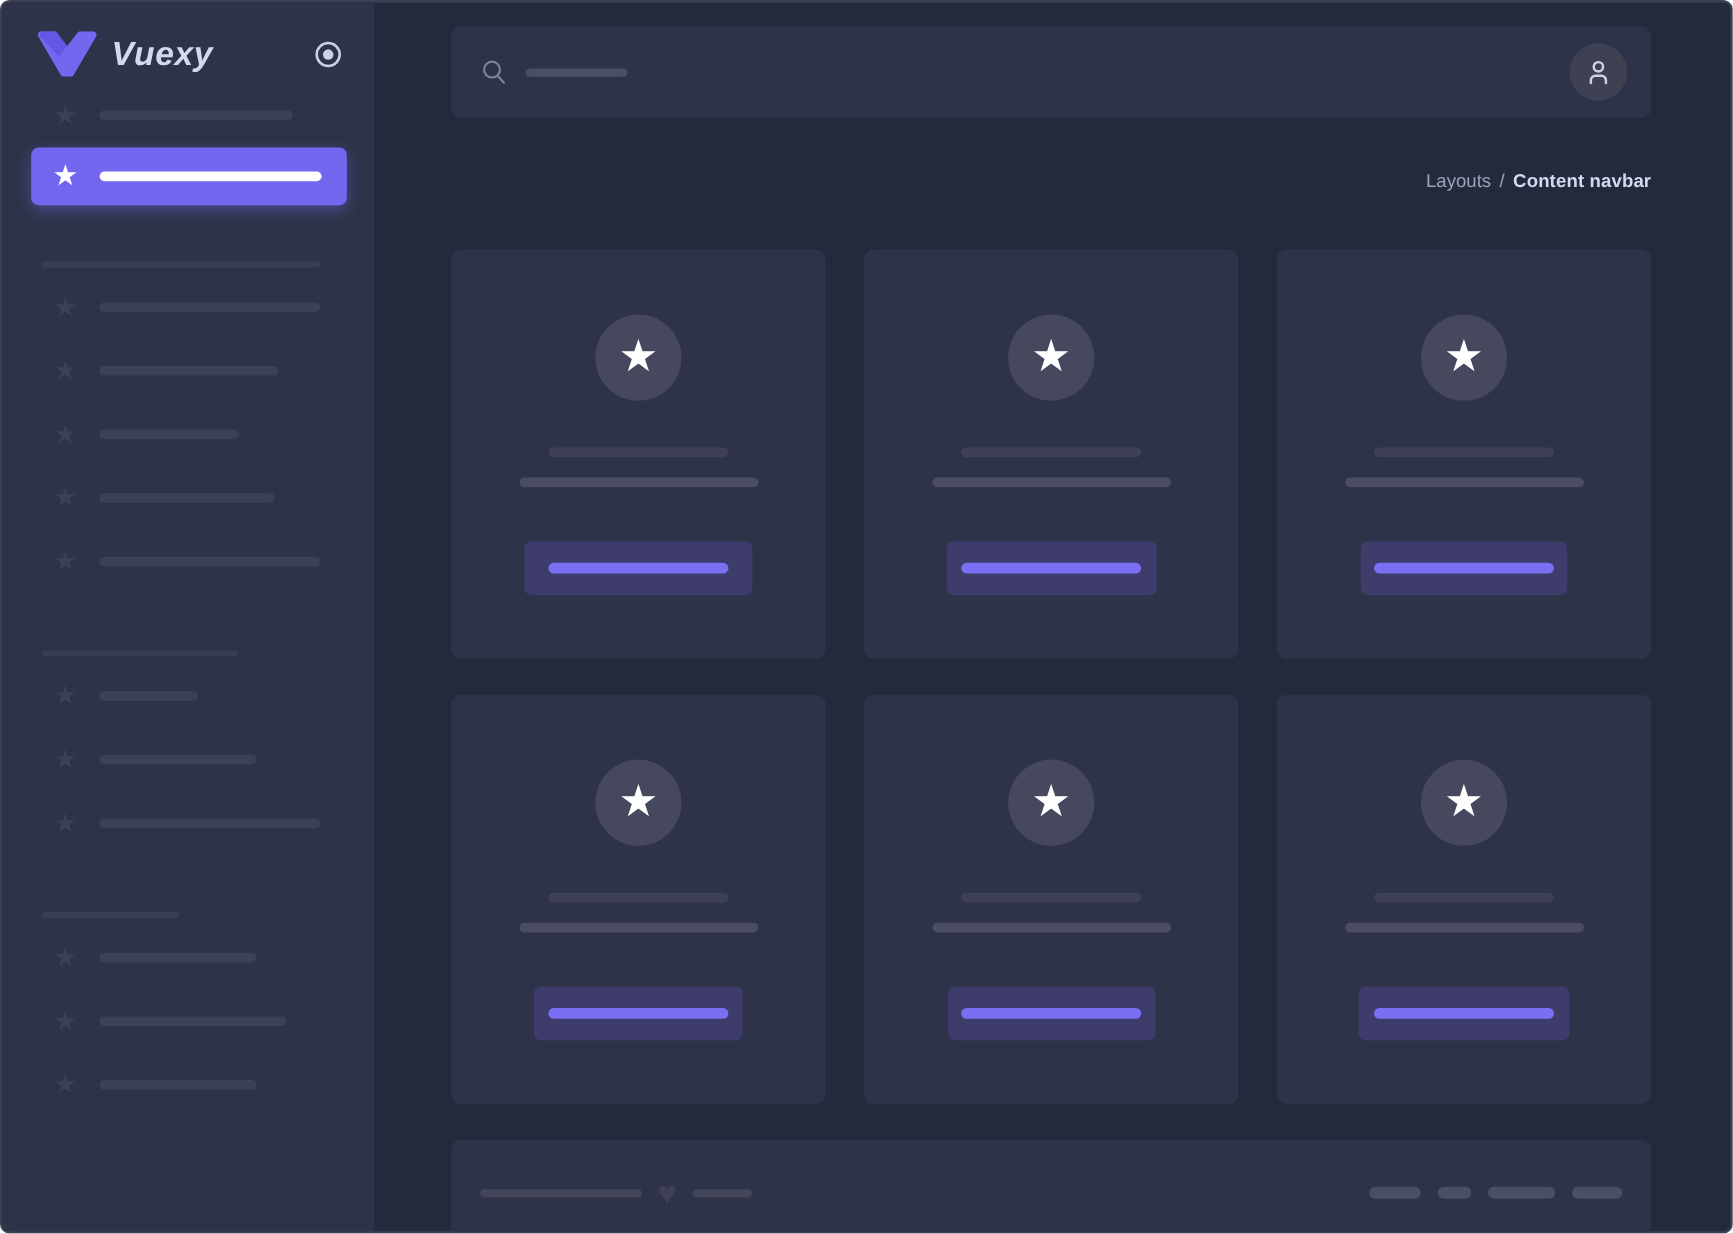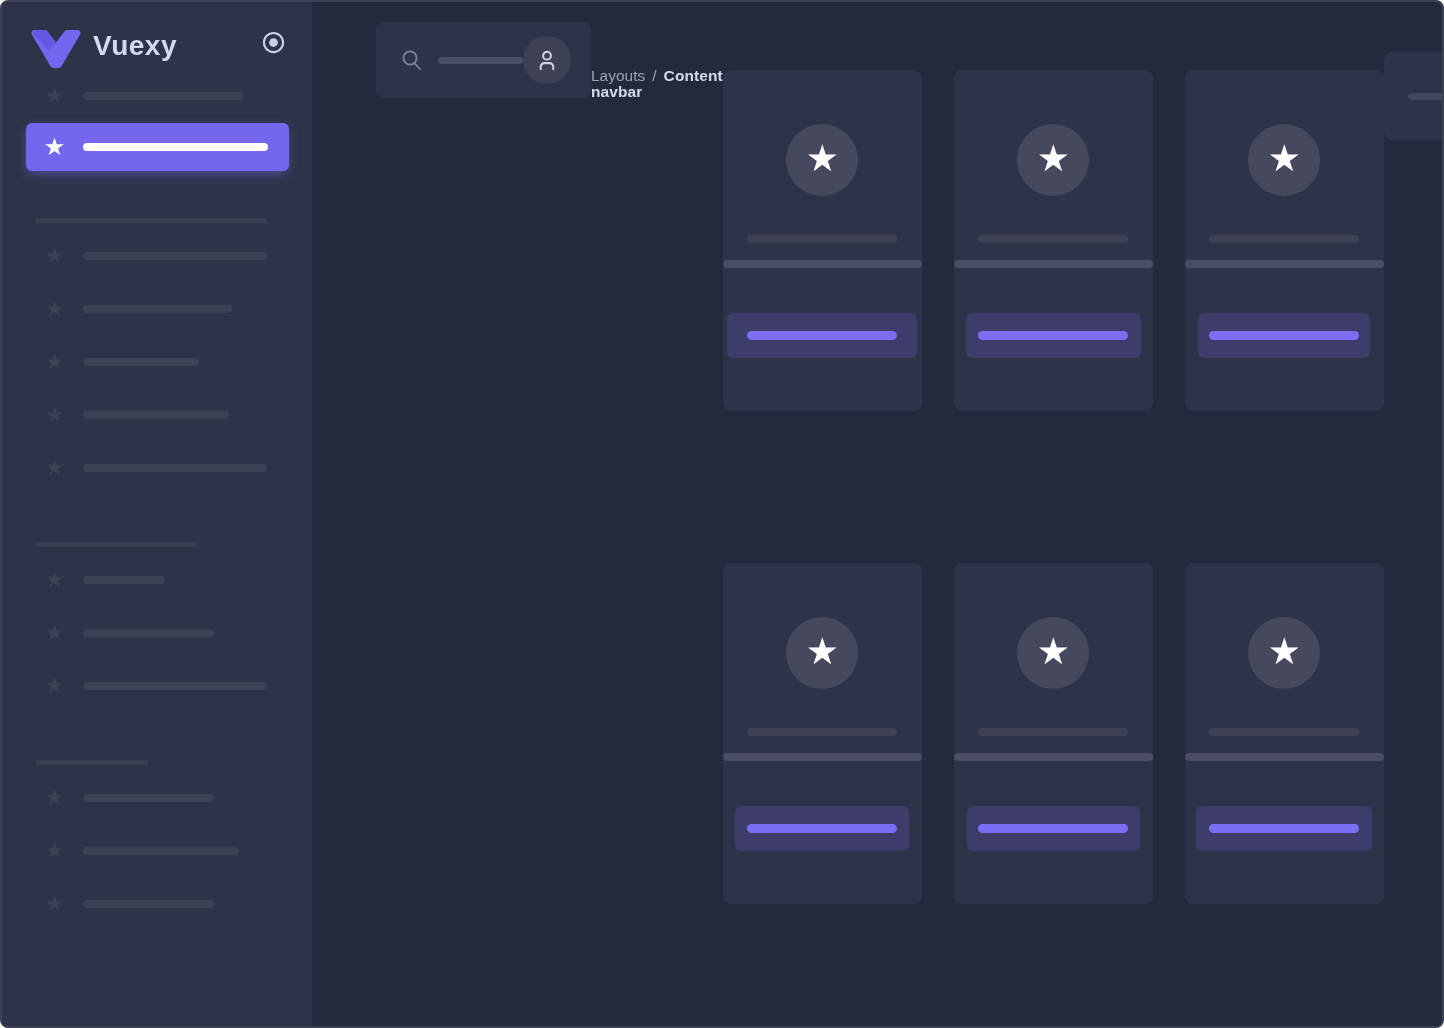--- a/index.html
+++ b/index.html
@@ -25,36 +25,36 @@
     border-radius:8px;
     display:flex;
     overflow:hidden;
   }
   
   .sidebar{
     width:310px;flex:0 0 310px;
     background:var(--surface);
     overflow:hidden;
   }
-  .brand{display:flex;align-items:flex-start;height:58px;padding:28px 26px 0 28px;}
+  .brand{display:flex;align-items:center;height:58px;padding:28px 26px 0 28px;font-style:italic;}
   .brand .logo{display:flex;align-items:center;}
   .brand .logo svg{width:52px;height:38px;}
   .brand-name{font-size:28px;font-weight:bold;color:var(--text);margin-left:11px;letter-spacing:.5px;}
   .pin{margin-left:auto;display:flex;align-items:center;cursor:pointer;}
   .menu{padding:9px 23px 0 24px;display:block;}
   .menu-item{height:53px;display:flex;align-items:center;padding-left:16px;border-radius:6px;cursor:pointer;}
   .menu-item .star{font-size:22px;line-height:1;color:var(--skeleton);width:25px;text-align:center;}
   .menu-bar{height:8px;border-radius:4px;background:var(--skeleton);margin-left:16px;}
   .menu-item.active{background:var(--primary);height:48px;margin:1px 0 2px;box-shadow:0 4px 12px -2px rgba(115,103,240,.55);}
   .menu-item.active .star{color:#ffffff;font-size:24px;}
   .menu-item.active .menu-bar{background:#ffffff;}
   .menu-section{height:5px;border-radius:2.5px;background:var(--divider);margin:48px 0 6px 9px;}
   .menu-section.first{margin-top:47px;}
   
-  .main{flex:1;min-width:0;padding:20px 66px 0 64px;display:flex;flex-direction:row;}
+  .main{flex:1;min-width:0;padding:20px 66px 0 64px;display:flex;flex-direction:column;text-align:right;}
   .topbar{
     height:76px;background:var(--surface);border-radius:8px;
     display:flex;align-items:center;padding:0 20px 0 24px;flex:0 0 auto;
   }
   .search-group{display:flex;align-items:center;cursor:text;}
   .search-group svg{display:block;}
   .search-bar{height:7px;border-radius:3.5px;background:var(--skeleton-light);margin-left:14px;}
   .avatar{
     margin-left:auto;width:48px;height:48px;border-radius:50%;
     background:#3d4152;display:flex;align-items:center;justify-content:center;cursor:pointer;

